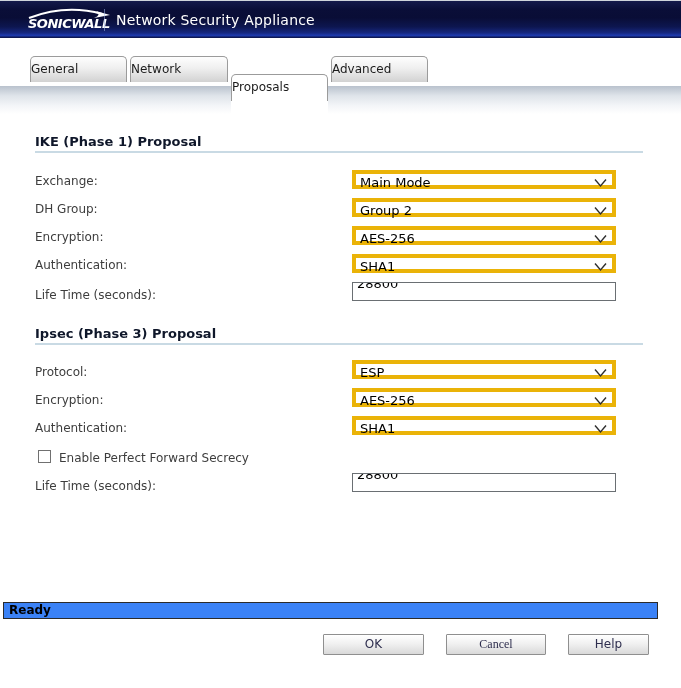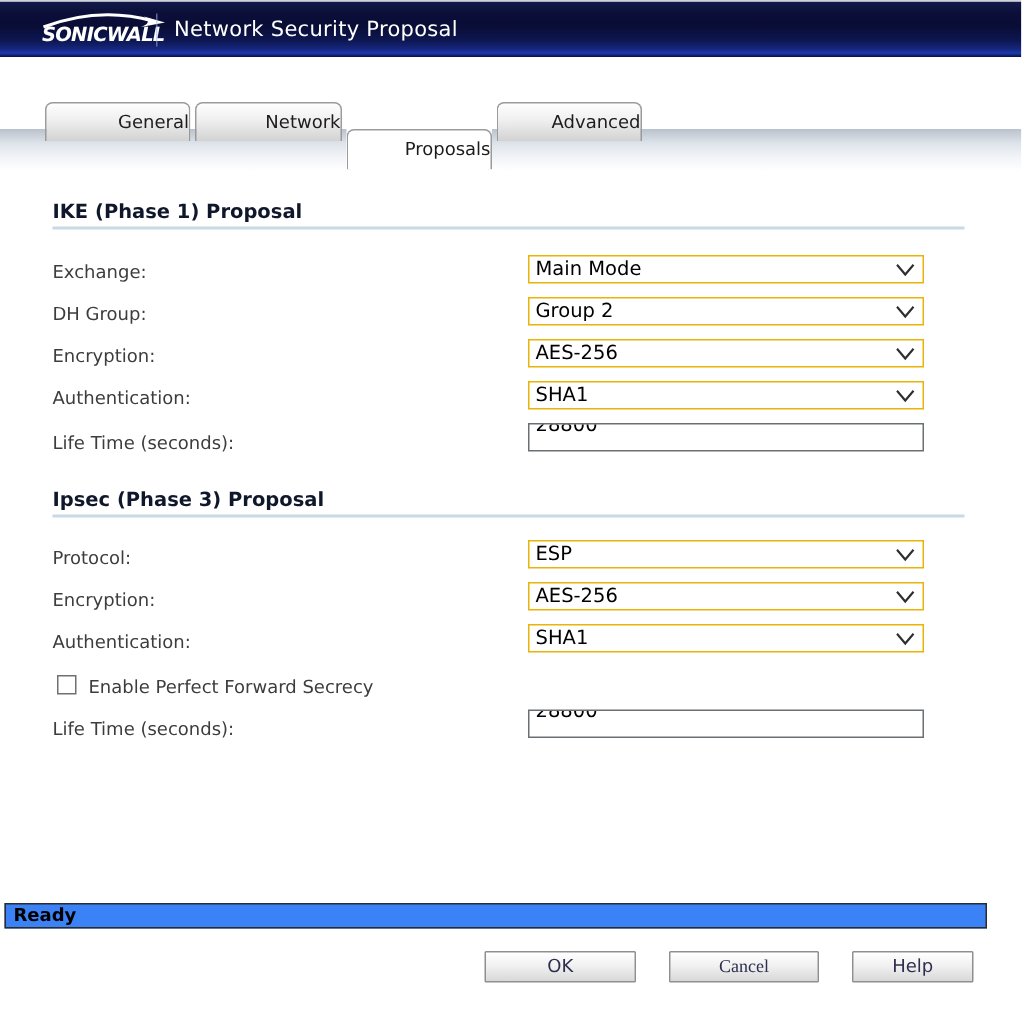--- a/index.html
+++ b/index.html
@@ -34,25 +34,25 @@
     position: absolute; left: 104px; top: 8px; width: 1px; height: 22px;
     background: rgba(160, 180, 230, 0.55);
   }
   .product-title {
     position: absolute; left: 116px; top: 11px;
     color: #ffffff; font-size: 14px; letter-spacing: 0.2px;
   }
 
   
   .tab {
-    position: absolute; top: 68px; height: 26px;
+    position: absolute; top: 56px; height: 26px;
     border: 1px solid #9b9b9b; border-bottom: none;
     border-radius: 5px 5px 0 0;
     background: linear-gradient(180deg, #fefefe 0%, #efefef 45%, #d2d2d2 100%);
-    font-size: 12px; color: #1c1c1c; text-align: right; line-height: 25px;
+    font-size: 12px; color: #1c1c1c; text-align: left; line-height: 25px;
     cursor: pointer; z-index: 2;
   }
   .tab.active {
     background: #ffffff; z-index: 3; height: 27px; margin-top: 18px;
   }
   .tab-general  { left: 30px;  width: 97px; }
   .tab-network  { left: 130px; width: 98px; }
   .tab-proposals{ left: 231px; width: 97px; }
   .tab-advanced { left: 331px; width: 97px; }
 
@@ -77,21 +77,21 @@
     background: #c9dae4;
   }
   .field-label {
     position: absolute; left: 35px;
     font-size: 12px; color: #3d3d3d; white-space: nowrap;
   }
 
   
   .sel {
     position: absolute; left: 352px; width: 264px; height: 19px;
-    background: #ffffff; border: 1px solid #eab308;
+    background: #ffffff; border: 4px solid #eab308;
     font-size: 13px; color: #000; line-height: 17px;
     padding-left: 4px; cursor: pointer;
   }
   .sel .chev {
     position: absolute; right: 5px; top: 4px;
   }
   .txt {
     position: absolute; left: 352px; width: 264px; height: 19px;
     background: #ffffff; border: 1px solid #6a6f73;
     font-size: 13px; color: #000; padding: 0 0 16px 4px;
@@ -134,21 +134,21 @@
 
   <div class="header">
     <div class="logo">
       <svg class="logo-swoosh" width="86" height="14" viewBox="0 0 86 14">
         <path d="M3,11 Q40,-3 76,7" fill="none" stroke="#ffffff" stroke-width="2"></path>
         <path d="M70,4 L84,8 L68,11 Q76,8 70,4 Z" fill="#ffffff"></path>
       </svg>
       <span class="logo-text">SONICWALL</span>
     </div>
     <div class="header-divider"></div>
-    <div class="product-title">Network Security Proposal</div>
+    <div class="product-title">Network Security Appliance</div>
   </div>
 
   <div class="tab tab-general">General</div>
   <div class="tab tab-network">Network</div>
   <div class="tab tab-proposals active">Proposals</div>
   <div class="tab tab-advanced">Advanced</div>
   <div class="band"></div>
   <div class="band-notch"></div>
 
   <div class="section-title" style="top:134px">IKE (Phase 1) Proposal</div>

